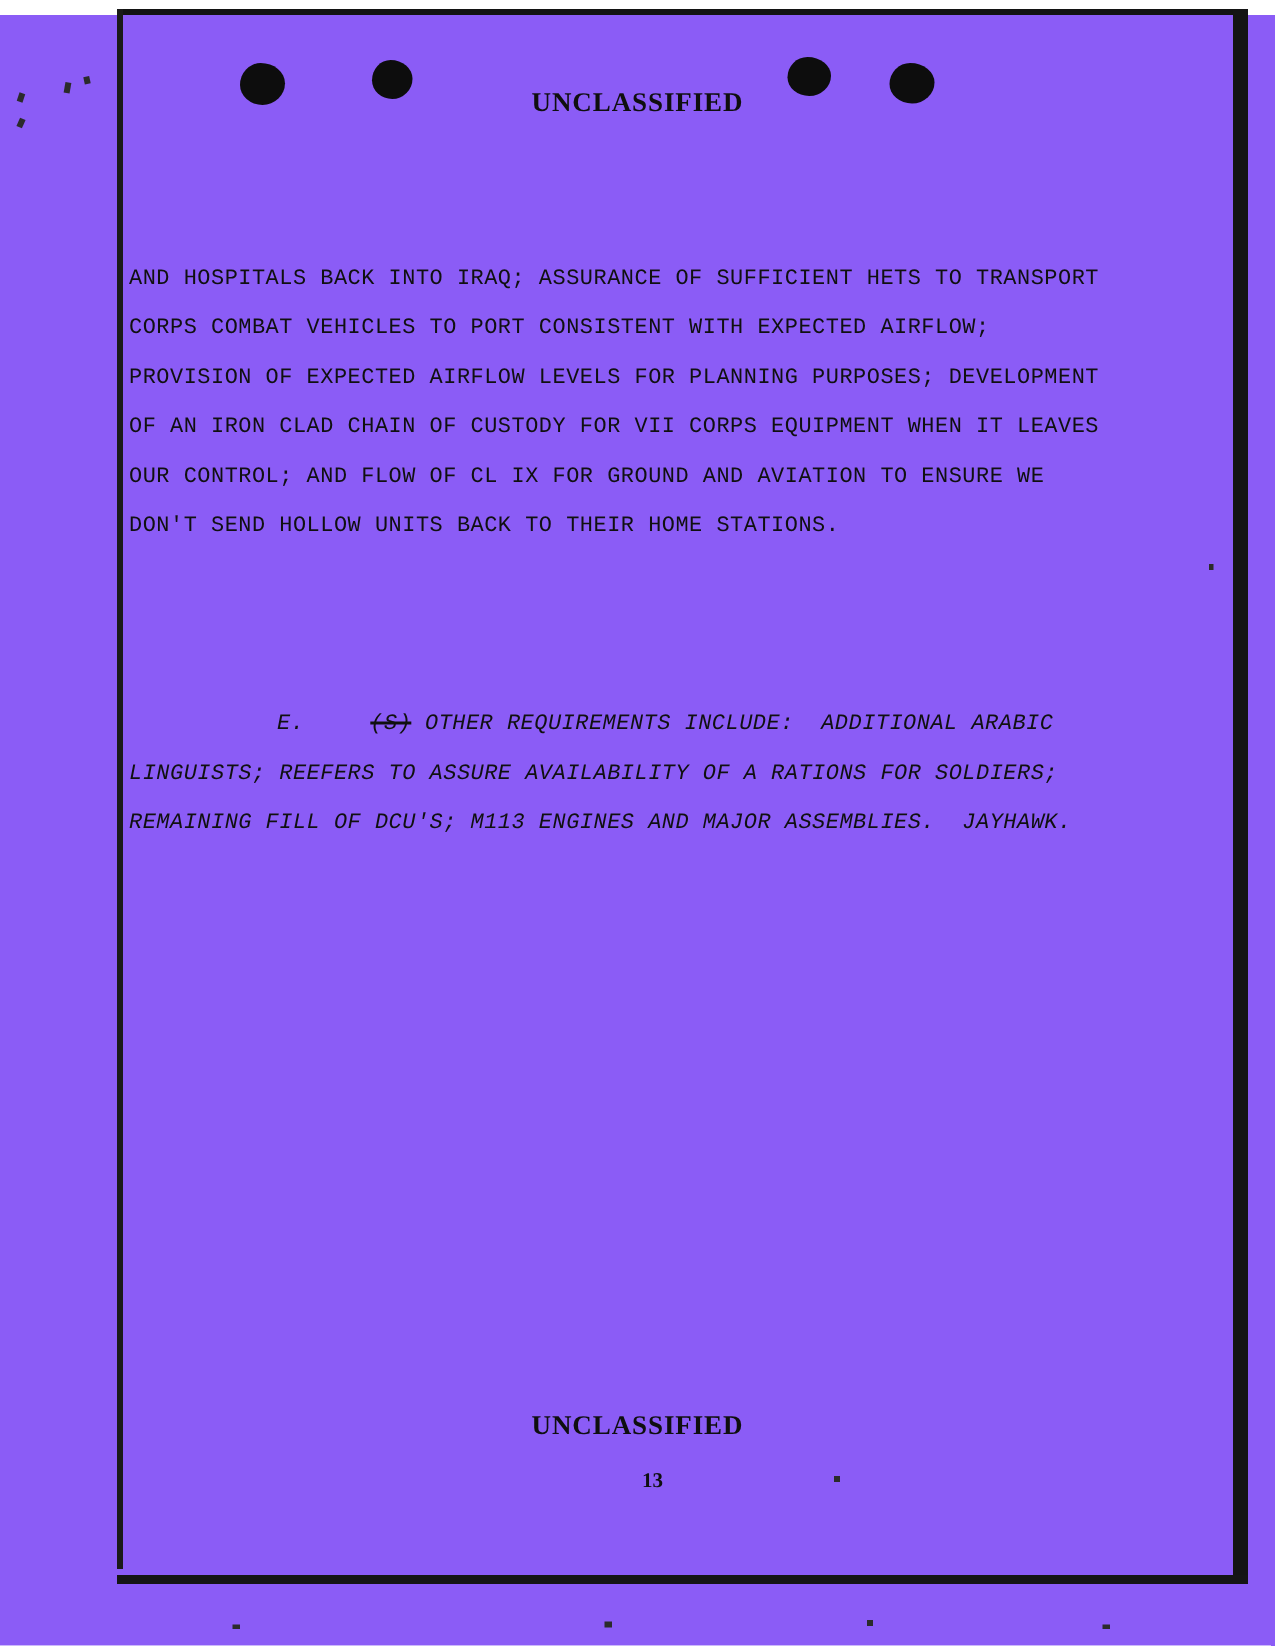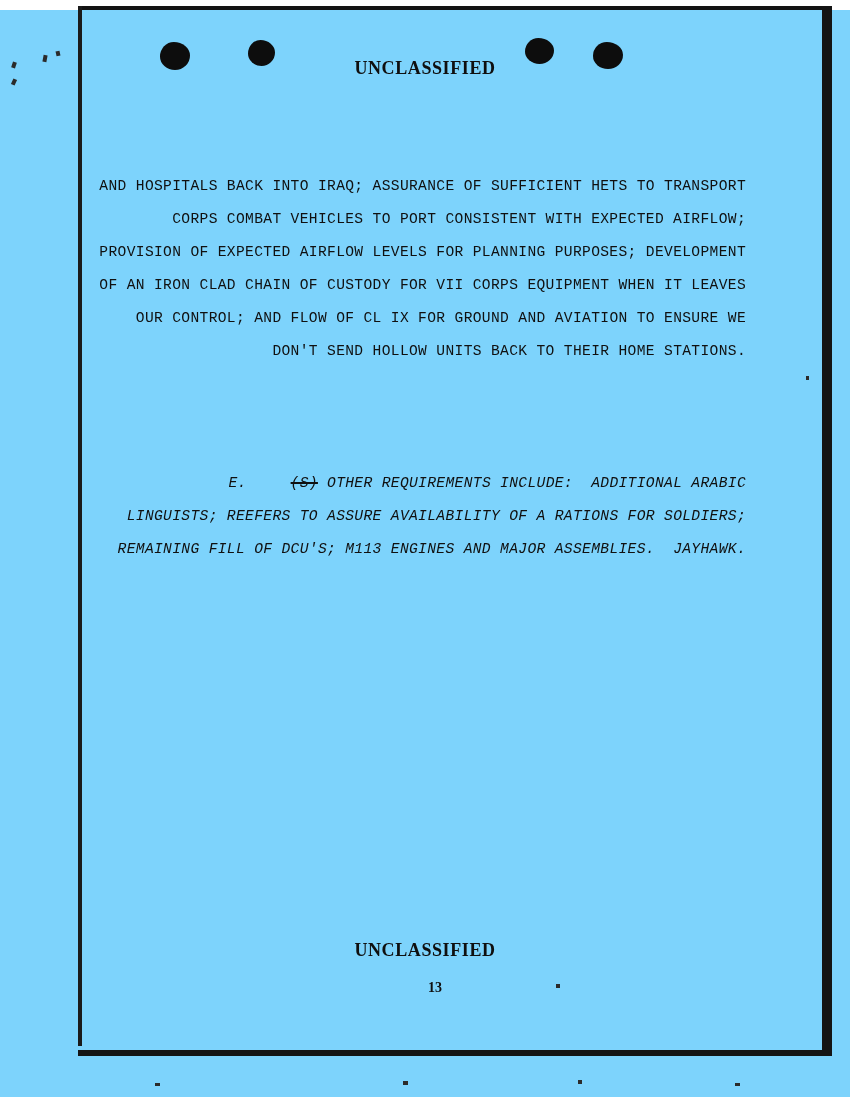--- a/index.html
+++ b/index.html
@@ -7,21 +7,21 @@
     padding: 0;
     background: #ffffff;
   }
   body {
     font-family: "Liberation Sans", sans-serif;
   }
   .page {
     position: relative;
     width: 850px;
     height: 1097px;
-    background: #7dd3fc;
+    background: #8b5cf6;
     overflow: hidden;
   }
   
   .scan-edge-top {
     position: absolute;
     top: 0; left: 0;
     width: 850px; height: 10px;
     background: #ffffff;
   }
   .scan-edge-top::before {
@@ -91,21 +91,20 @@
   .body-text {
     position: absolute;
     left: 86px; top: 104px;
     width: 660px;
     font-family: "Liberation Mono", monospace;
     font-size: 14.6px;
     line-height: 33px;
     letter-spacing: 0.35px;
     color: #101010;
     white-space: pre-wrap;
-    text-align: right;
   }
   .para {
     margin: 0 0 0 0;
   }
   .para + .para {
     margin-top: 0;
     font-style: italic;
   }
   .indent {
     display: inline-block;

